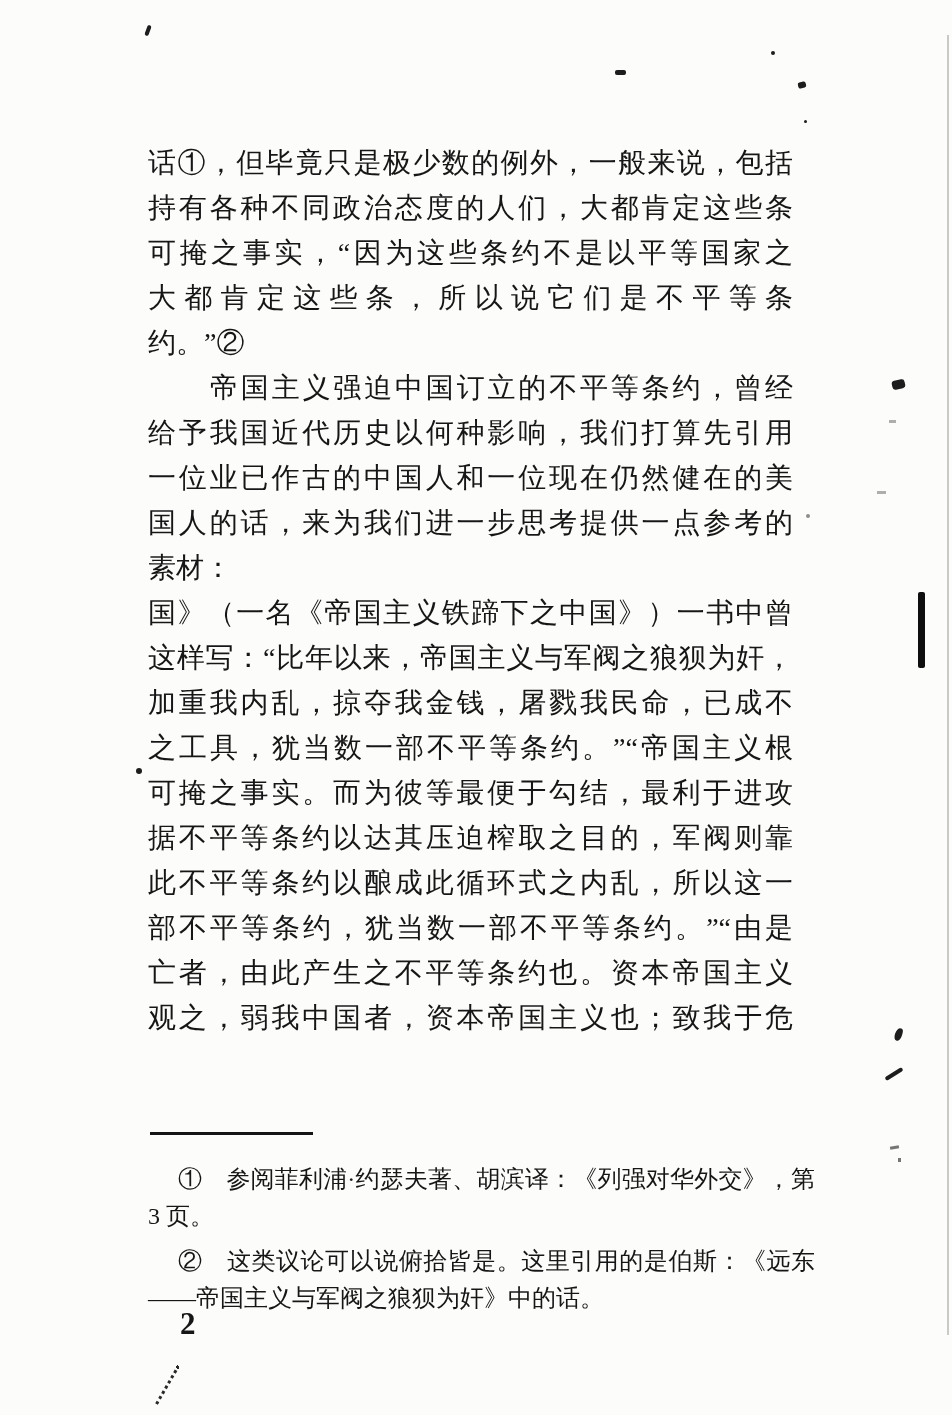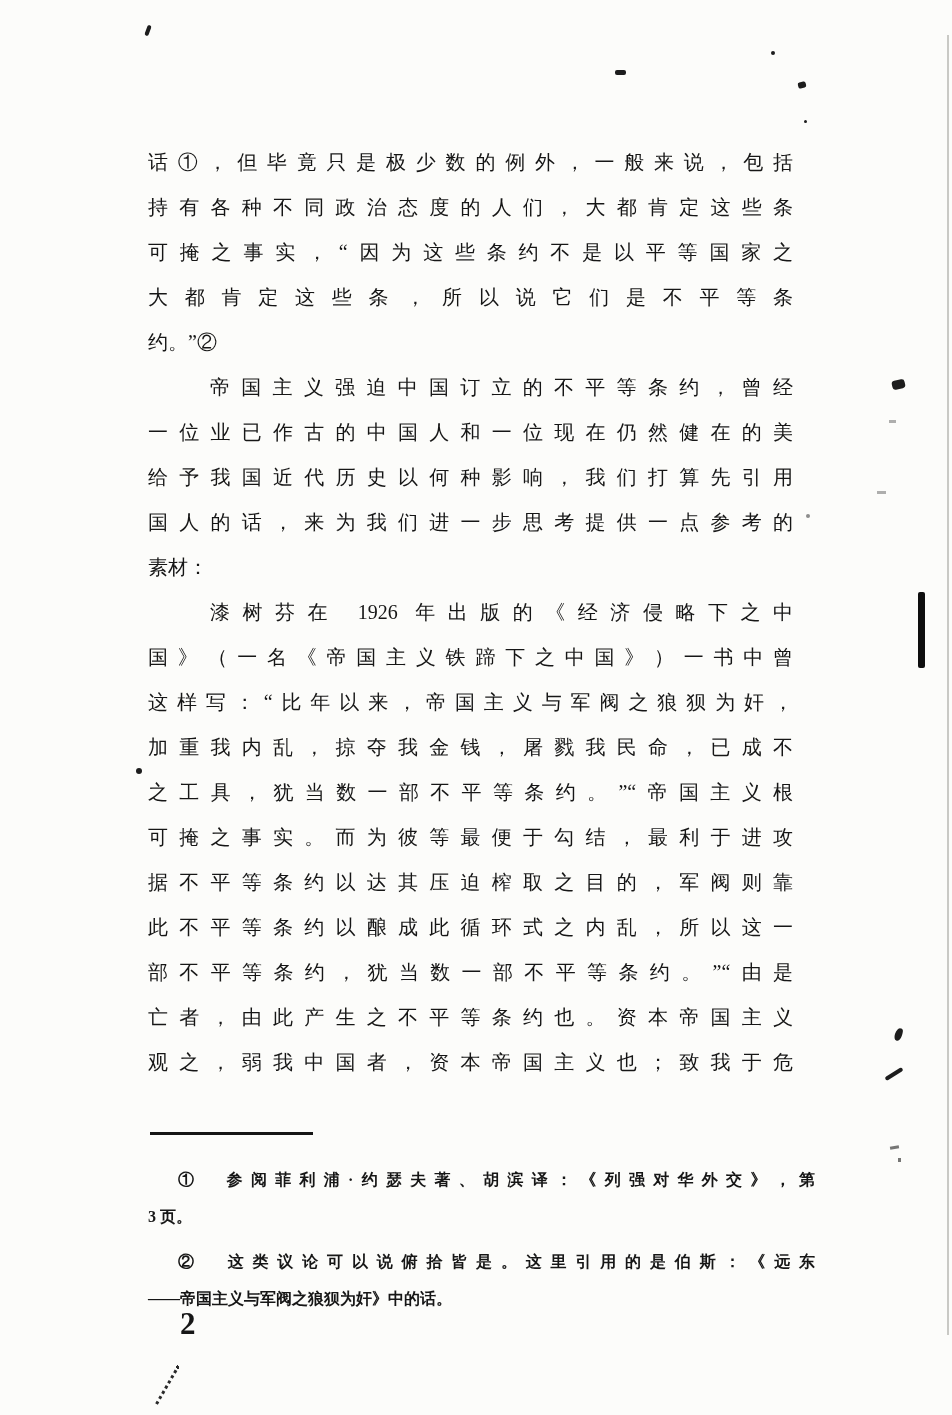--- a/index.html
+++ b/index.html
@@ -7,39 +7,39 @@
     width:952px;height:1415px;position:relative;overflow:hidden;
     background:#fcfcfa;
     font-family:"Liberation Serif","DejaVu Serif",serif;
     color:#161616;
   }
   .page{position:absolute;inset:0;}
 
   
   .text-block{
     position:absolute;left:148px;top:140px;width:645px;
-    font-size:20px;line-height:45px;font-weight:500;
+    font-size:28px;line-height:45px;font-weight:500;
   }
   .line{height:45px;overflow:hidden;white-space:nowrap;}
   .line.just{
     white-space:normal;
     text-align:justify;
     text-align-last:justify;
     text-justify:inter-ideograph;
     word-break:break-all;
   }
 
   
   .fn-divider{
     position:absolute;left:150px;top:1132px;width:163px;height:3px;
     background:#151515;
   }
   .footnotes{
     position:absolute;left:133px;top:1161px;width:682px;
-    font-size:16px;line-height:37px;font-weight:700;
+    font-size:24px;line-height:37px;font-weight:400;
   }
   .fn-line{height:37px;overflow:hidden;white-space:nowrap;}
   .fn-line.just{
     white-space:normal;
     text-align:justify;
     text-align-last:justify;
     text-justify:inter-ideograph;
     word-break:break-all;
   }
 
@@ -76,25 +76,24 @@
 
 <div class="page">
 
   <main class="text-block" id="main-text">
       <div class="line just">话①，但毕竟只是极少数的例外，一般来说，包括</div>
       <div class="line just">持有各种不同政治态度的人们，大都肯定这些条</div>
       <div class="line just">可掩之事实，“因为这些条约不是以平等国家之</div>
       <div class="line just">大都肯定这些条，所以说它们是不平等条</div>
       <div class="line">约。”②</div>
       <div class="line just" style="text-indent: 62px;">帝国主义强迫中国订立的不平等条约，曾经</div>
+      <div class="line just">给予我国近代历史以何种影响，我们打算先引用</div>
       <div class="line just">一位业已作古的中国人和一位现在仍然健在的美</div>
-      <div class="line just">给予我国近代历史以何种影响，我们打算先引用</div>
       <div class="line just">国人的话，来为我们进一步思考提供一点参考的</div>
       <div class="line">素材：</div>
-      <div class="line just" style="text-indent: 62px;">漆树芬在 1926 年出版的《经济侵略下之中</div>
       <div class="line just">国》（一名《帝国主义铁蹄下之中国》）一书中曾</div>
       <div class="line just">这样写：“比年以来，帝国主义与军阀之狼狈为奸，</div>
       <div class="line just">加重我内乱，掠夺我金钱，屠戮我民命，已成不</div>
       <div class="line just">之工具，犹当数一部不平等条约。”“帝国主义根</div>
       <div class="line just">可掩之事实。而为彼等最便于勾结，最利于进攻</div>
       <div class="line just">据不平等条约以达其压迫榨取之目的，军阀则靠</div>
       <div class="line just">此不平等条约以酿成此循环式之内乱，所以这一</div>
       <div class="line just">部不平等条约，犹当数一部不平等条约。”“由是</div>
       <div class="line just">亡者，由此产生之不平等条约也。资本帝国主义</div>
       <div class="line just">观之，弱我中国者，资本帝国主义也；致我于危</div>

